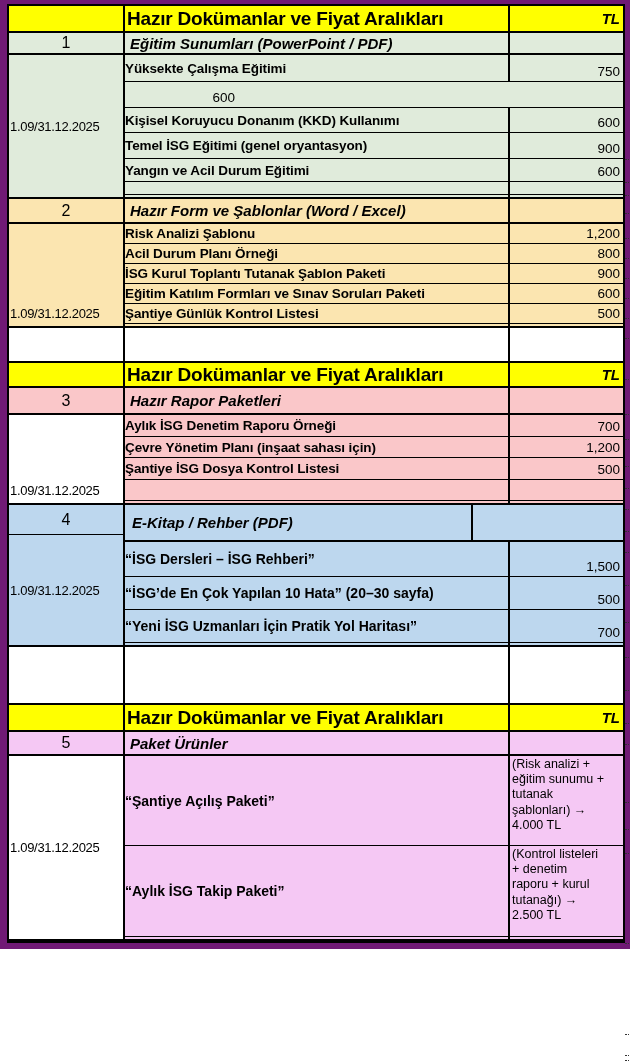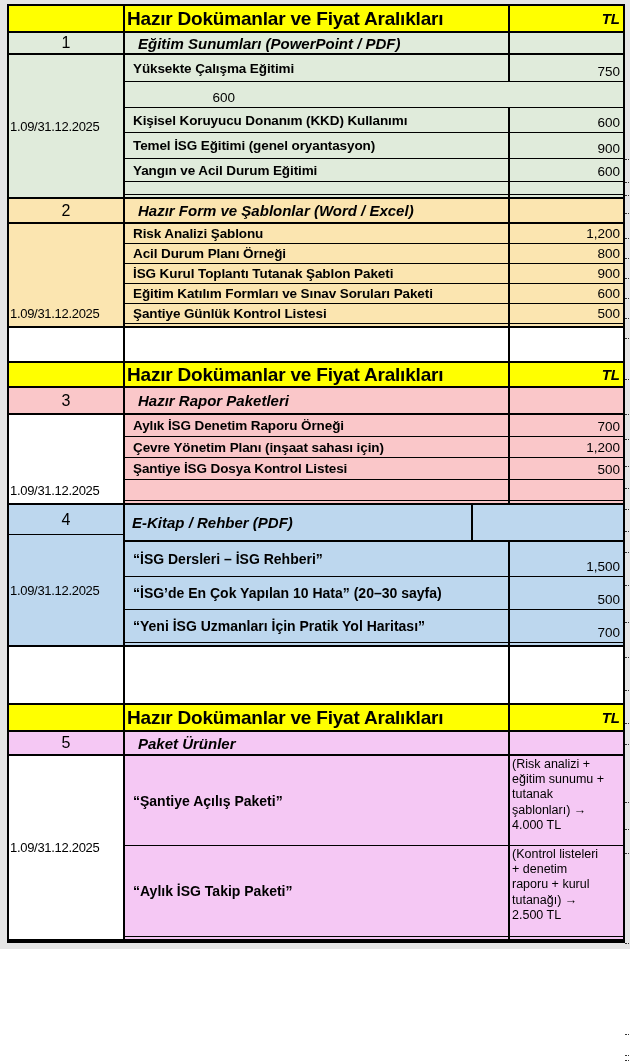--- a/index.html
+++ b/index.html
@@ -1,18 +1,18 @@
 <!DOCTYPE html>
 <html><head>
 <meta charset="utf-8">
 <style>
   * { box-sizing: border-box; margin: 0; padding: 0; }
   html,body { width: 630px; height: 1063px; background: #fff; overflow: hidden;
     font-family: "Liberation Sans", "DejaVu Sans", sans-serif; color: #000; }
-  #page { position: relative; width: 630px; height: 949px; background: #e5e5e5; }
+  #page { position: relative; width: 630px; height: 949px; background: #701a75; }
 
   .tbl { position: absolute; left: 7px; top: 4px; width: 618px; border: 2px solid #000; background:#fff; }
 
   
   .bg-yellow { background: #FFFF00; }
   .bg-green  { background: #E0EBDB; }
   .bg-tan    { background: #FBE5B0; }
   .bg-pink   { background: #FAC7C9; }
   .bg-blue   { background: #BDD7EE; }
   .bg-violet { background: #F5C8F4; }
@@ -28,36 +28,36 @@
   
   .body { display: flex; border-bottom: 2px solid #000; }
   .dcell { width: 114px; display: flex; padding-left: 1px; overflow: hidden; }
   .dcell.mid { align-items: center; }
   .dcell.bot { align-items: flex-end; padding-bottom: 5px; }
   .stack { width: 500px; border-left: 2px solid #000; display: flex; flex-direction: column; }
   .irow { display: flex; border-bottom: 1px solid #000; }
   .irow.thick { border-bottom-width: 2px; gap: 48px; }
   .irow.last { border-bottom: none; flex: 1; }
   .ic2 { width: 385px; border-right: 2px solid #000; display: flex; align-items: center;
-         padding-left: 8px; overflow: hidden; }
+         overflow: hidden; }
   .ic3 { width: 113px; display: flex; align-items: flex-end; justify-content: flex-end;
          padding: 0 3px 2px 0; overflow: hidden; }
   .ic3.top { align-items: flex-start; justify-content: flex-start; padding: 1px 6px 0 2px; }
 
   
   .dcol { width: 114px; display: flex; flex-direction: column; }
   .numcell { height: 30px; border-bottom: 1px solid #000; display: flex;
              align-items: center; justify-content: center; }
   .dfill { flex: 1; display: flex; align-items: center; padding-left: 1px; }
 
   
   .hdr   { font-size: 19px; font-weight: bold; padding-left: 2px; letter-spacing: -0.2px; }
   .tl    { font-size: 15px; font-weight: bold; padding-right: 3px; }
   .num   { font-size: 16px; }
-  .stitle{ font-size: 15px; font-weight: bold; font-style: italic; padding-left: 13px; }
+  .stitle{ font-size: 15px; font-weight: bold; font-style: italic; padding-left: 5px; }
   .lbl   { font-size: 13.5px; font-weight: bold; letter-spacing: -0.1px; }
   .lbl14 { font-size: 14px; font-weight: bold; }
   .price { font-size: 13.5px; }
   .date  { font-size: 13px; letter-spacing: -0.3px; white-space: nowrap; text-align: right; }
   .note  { font-size: 12.5px; line-height: 15.2px; white-space: pre-line; }
 
   .dot { position: absolute; left: 625px; width: 6px; height: 0;
          border-top: 1px dotted #333; }
 </style>
 </head>

